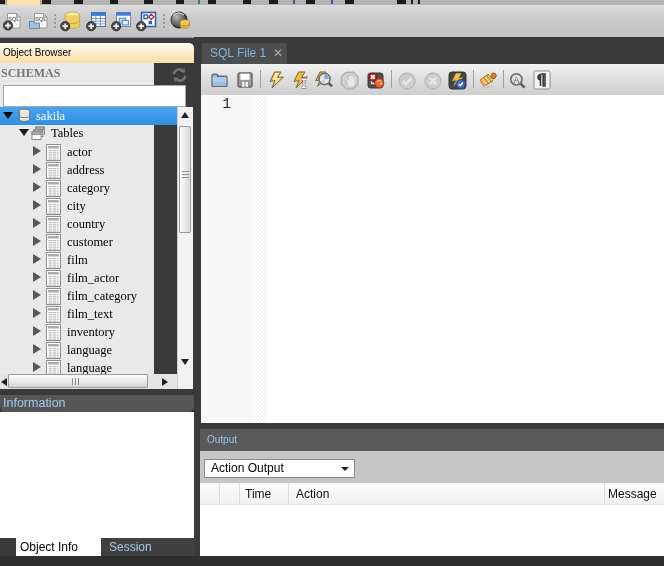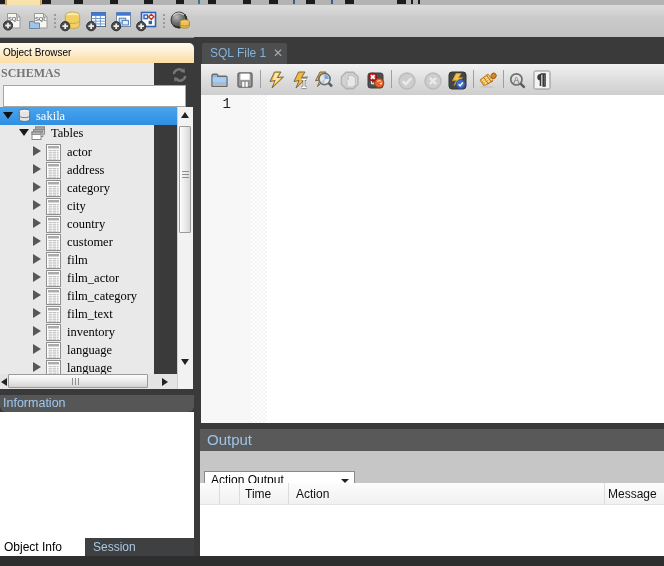--- a/index.html
+++ b/index.html
@@ -26,37 +26,37 @@
   .trow{position:absolute;left:0;width:177px;height:18px;font-size:12.5px;color:#000;}
   .trow .lbl{position:absolute;top:2px;}
   .tri-d{position:absolute;width:0;height:0;border-left:5px solid transparent;border-right:5px solid transparent;border-top:7px solid #1a1a1a;}
   .tri-r{position:absolute;width:0;height:0;border-top:5.5px solid transparent;border-bottom:5.5px solid transparent;border-left:8px solid #575757;}
   
   #vsb{left:177px;top:44px;width:15px;height:282px;background:#f2f2f2;border-left:1px solid #cfcfcf;}
   #hsb{left:0;top:311px;width:177px;height:15px;background:#e4e4e4;}
   
   #infobar{left:0;top:389px;width:194px;height:23px;background:#565656;border-top:6px solid #393939;box-sizing:border-box;color:#9fc8ef;font-size:12.5px;line-height:17px;padding-left:3px;border-radius:6px;}
   #infowhite{left:0;top:412px;width:194px;height:126px;background:#fff;}
-  #lbtabs{left:0;top:538px;width:194px;height:18px;background:#3a3a3a;}
+  #lbtabs{left:16px;top:538px;width:194px;height:18px;background:#3a3a3a;}
   
   #vsplit{left:194px;top:37px;width:7px;height:529px;background:#3a3a3a;}
   
   #tabbar{left:201px;top:37px;width:463px;height:27px;background:#3a3a3a;}
   #sqltab{position:absolute;left:1px;top:6px;width:85px;height:21px;background:#4d4e4f;border-top-left-radius:2px;border-top-right-radius:2px;color:#84b3dd;font-size:12px;line-height:21px;padding-left:8px;box-sizing:border-box;}
   #edtb{left:201px;top:64px;width:463px;height:31px;background:linear-gradient(#f2f2f2,#dcdcdc 55%,#cecece);}
   .vsep{position:absolute;top:6px;width:1px;height:18px;background:#9f9f9f;}
   #editor{left:201px;top:95px;width:463px;height:328px;background:#fff;}
   #gutter{position:absolute;left:0;top:0;width:50px;height:328px;background:#f7f7f7;}
   #lnum{position:absolute;left:0px;top:1px;width:30px;text-align:right;font-family:"Liberation Mono",monospace;font-size:14px;color:#222;}
   #foldm{position:absolute;left:50px;top:0;width:16px;height:328px;background-image:linear-gradient(45deg,#f4f4f4 25%,transparent 25%,transparent 75%,#f4f4f4 75%),linear-gradient(45deg,#f4f4f4 25%,transparent 25%,transparent 75%,#f4f4f4 75%);background-size:4px 4px;background-position:0 0,2px 2px;background-color:#fff;}
   
   #outsplit{left:196px;top:423px;width:468px;height:6px;background:#3a3a3a;}
-  #outhdr{left:200px;top:429px;width:464px;height:22px;background:#59595a;color:#9cc3e8;font-size:15px;line-height:22px;padding-left:7px;box-sizing:border-box;}
+  #outhdr{left:200px;top:429px;width:464px;height:22px;background:#59595a;color:#9cc3e8;font-size:10px;line-height:22px;padding-left:7px;box-sizing:border-box;}
   #outstrip{left:200px;top:451px;width:464px;height:32px;background:#c6c6c6;}
-  #dd{position:absolute;left:4px;top:8px;width:151px;height:19px;background:#fff;border:1px solid #8a8a8a;box-sizing:border-box;font-size:12px;line-height:17px;padding-left:6px;color:#000;margin-top:12px;}
+  #dd{position:absolute;left:4px;top:8px;width:151px;height:19px;background:#fff;border:1px solid #8a8a8a;box-sizing:border-box;font-size:12px;line-height:17px;padding-left:6px;color:#000;}
   #ddarrow{position:absolute;right:5px;top:7px;width:0;height:0;border-left:4px solid transparent;border-right:4px solid transparent;border-top:4px solid #222;}
   #outtable{left:200px;top:483px;width:464px;height:73px;background:#fff;}
   #othead{position:absolute;left:0;top:0;width:464px;height:21px;background:linear-gradient(#fcfcfc,#f1f1f1);border-bottom:1px solid #e3e3e3;font-size:12px;color:#111;}
   .oth{position:absolute;top:4px;}
   .otsep{position:absolute;top:0;width:1px;height:21px;background:#dcdcdc;}
   #outleft{left:196px;top:429px;width:4px;height:127px;background:#3a3a3a;}
   #botstrip{left:0;top:556px;width:664px;height:10px;background:#2e2e2e;}
   .ico{position:absolute;}
 </style>
 </head>

